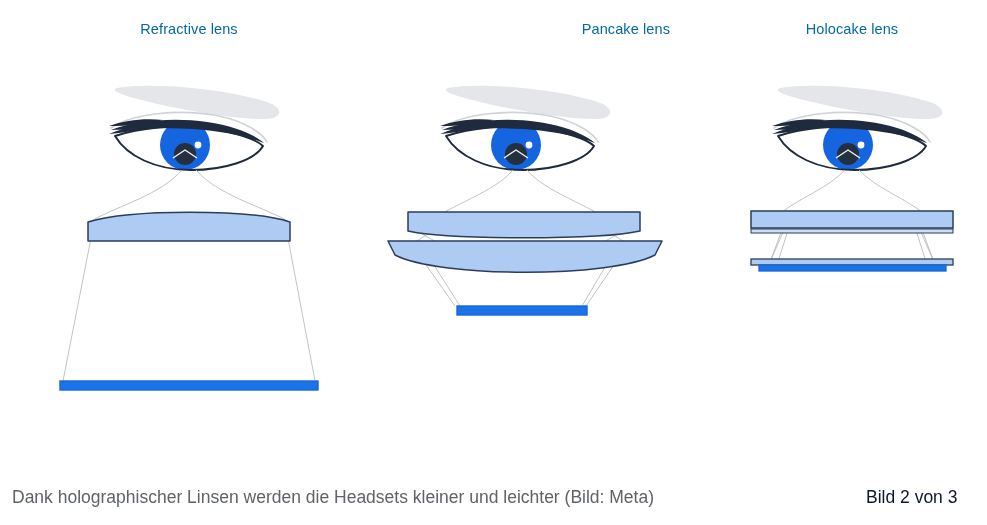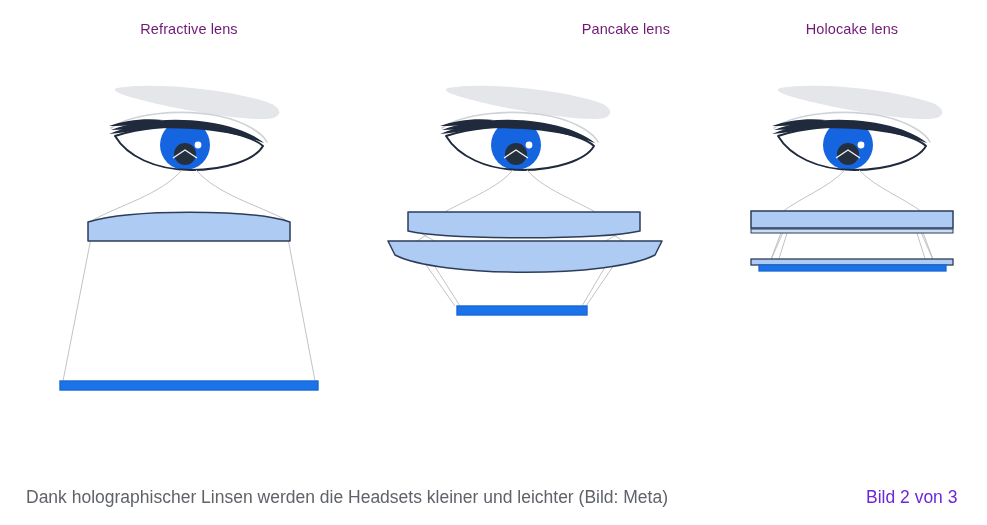--- a/index.html
+++ b/index.html
@@ -28,21 +28,21 @@
     top: 0;
     width: 987px;
     height: 455px;
   }
   .panel-title {
     position: absolute;
     top: 19px;
     width: 300px;
     text-align: center;
     font-size: 14.5px;
-    color: #701a75;
+    color: #0369a1;
     letter-spacing: .1px;
     line-height: 20px;
   }
   #title-refractive { left: 39px; }
   #title-pancake    { left: 370px; text-align: right; }
   #title-holocake   { left: 702px; }
 
   .diagram-svg {
     position: absolute;
     left: 0;
@@ -54,33 +54,33 @@
   
   .caption-row {
     position: absolute;
     left: 0;
     top: 455px;
     width: 987px;
     height: 70px;
   }
   .caption-text {
     position: absolute;
-    left: 26px;
+    left: 12px;
     top: 30px;
     font-size: 17.5px;
     color: #5f6368;
     line-height: 24px;
     white-space: nowrap;
   }
   .caption-counter {
     position: absolute;
     left: 866px;
     top: 30px;
     font-size: 17.5px;
-    color: #6d28d9;
+    color: #0f172a;
     line-height: 24px;
     white-space: nowrap;
   }
 </style>
 </head>
 <body>
 
 <div id="page">
 
   <div class="figure-area">

